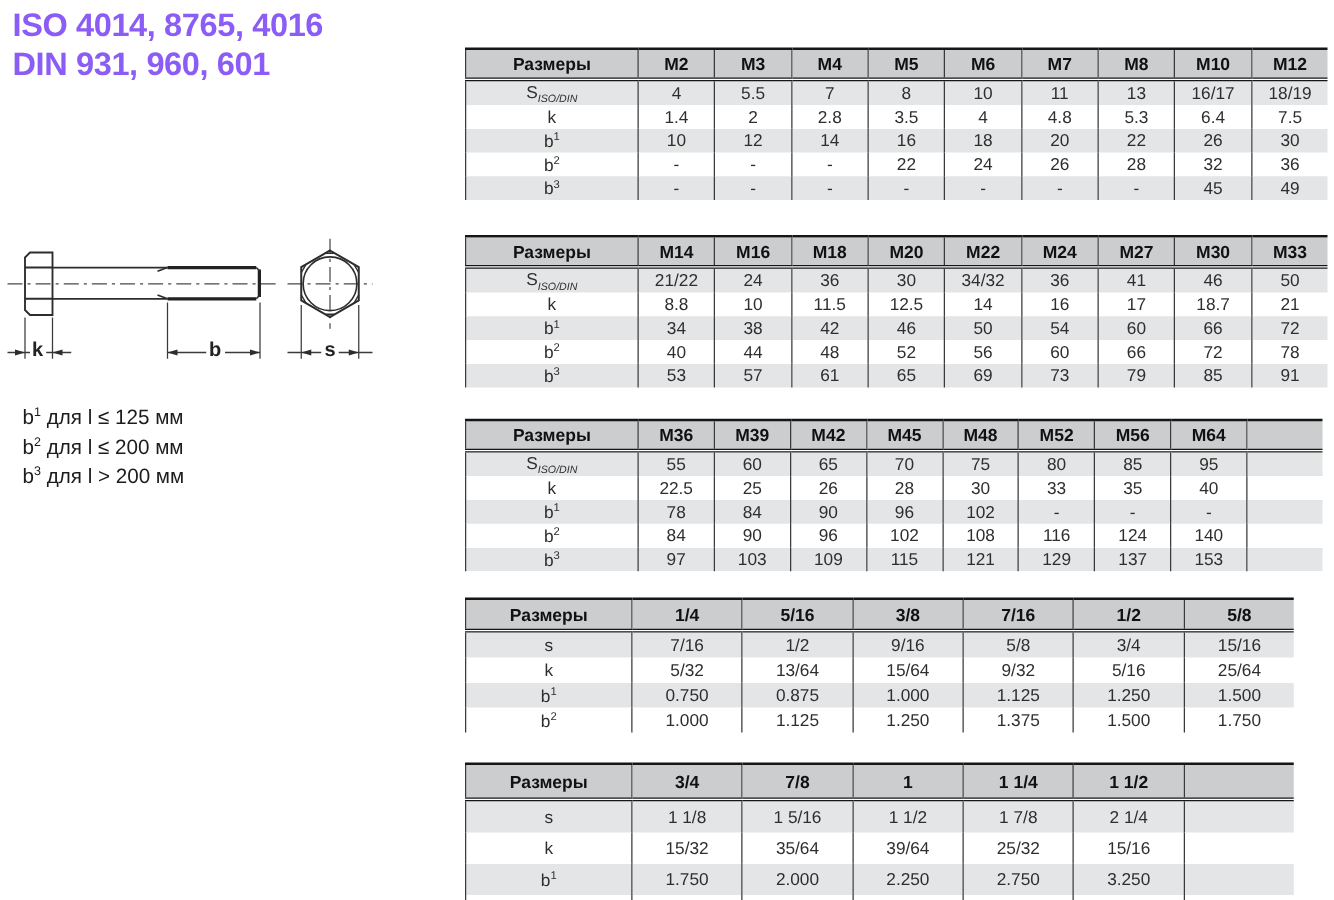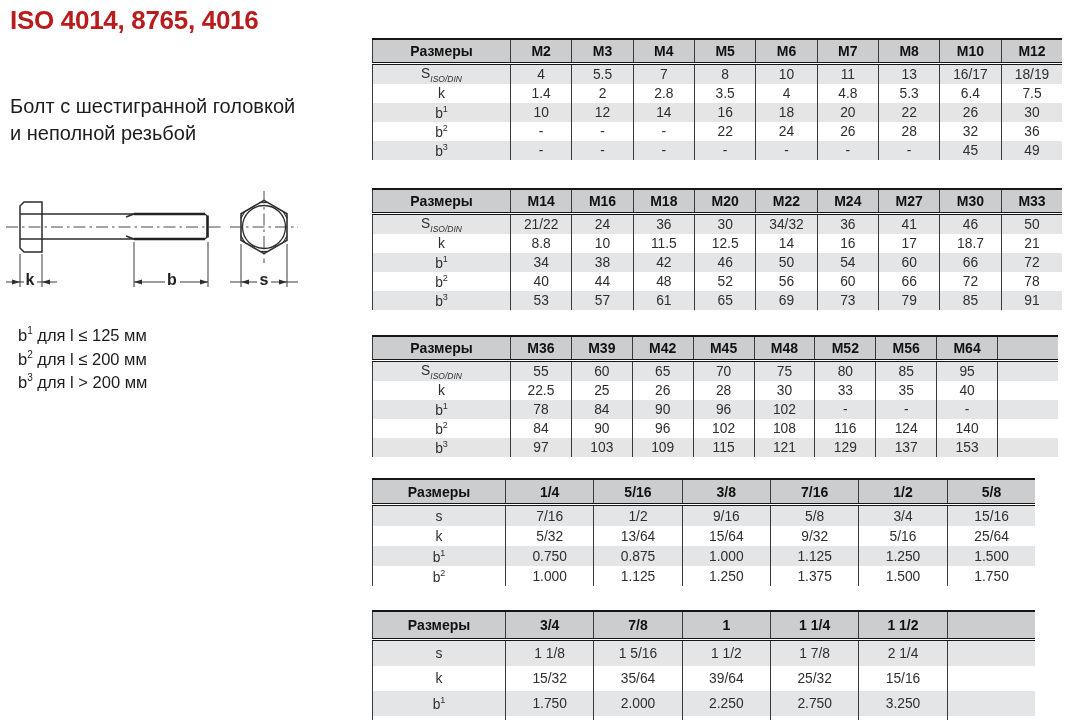--- a/index.html
+++ b/index.html
@@ -2,21 +2,21 @@
 <html style="--header-bg: #cccdce; --band-bg: #e4e5e6; --line: #3a3a3a;"><head>
 <meta charset="utf-8">
 <style>
   html,body{margin:0;padding:0;background:#fff;}
   .page{
     position:relative;width:1067px;height:720px;background:#ffffff;overflow:hidden;
     font-family:"Liberation Sans",sans-serif;color:#1c1c1c;
   }
   
   .titleblock{position:absolute;left:10px;top:5px;}
-  .title-line{font-size:26px;font-weight:bold;line-height:31px;letter-spacing:-0.3px;color:#b91c1c;}
+  .title-line{font-size:26px;font-weight:bold;line-height:31px;letter-spacing:-0.3px;color:#8b5cf6;}
   .subtitle{position:absolute;left:10px;top:93px;font-size:20px;line-height:27px;color:#1c1c1c;}
   .drawing{position:absolute;left:2px;top:188px;}
   .dimtext{font-family:"Liberation Sans",sans-serif;font-size:16px;font-weight:bold;fill:#222;}
   .footnotes{position:absolute;left:18px;top:321px;font-size:16.5px;line-height:20px;color:#1c1c1c;}
   .fn sup{font-size:10px;}
   
   .tables{position:absolute;left:372px;top:12px;width:695px;height:720px;margin-top:19px;}
   .tables table{
     position:absolute;left:0;border-collapse:collapse;table-layout:fixed;
     font-family:"Liberation Sans",sans-serif;
@@ -39,26 +39,23 @@
   .tv-b th{height:23px;} .tv-b td{height:20px;}
   .tv-c th{height:26px;} .tv-c td{height:25px;}
 </style>
 </head>
 <body>
 
 <div class="page">
 
   <div class="titleblock">
     <div class="title-line">ISO 4014, 8765, 4016</div>
+    <div class="title-line">DIN 931, 960, 601</div>
   </div>
 
-  <div class="subtitle">
-    <div>Болт с шестигранной головкой</div>
-    <div>и неполной резьбой</div>
-  </div>
 
   <svg class="drawing" width="340" height="125" viewBox="0 0 340 125">
 
     <g stroke="#4a4a4a" stroke-width="1" stroke-dasharray="12 4 2.5 4" fill="none">
       <line x1="4" y1="39" x2="220" y2="39"></line>
       <line x1="228" y1="39" x2="296" y2="39"></line>
       <line x1="262" y1="3" x2="262" y2="75"></line>
     </g>
 
     <g stroke="#2d2d2d" stroke-width="1.5" fill="none">

